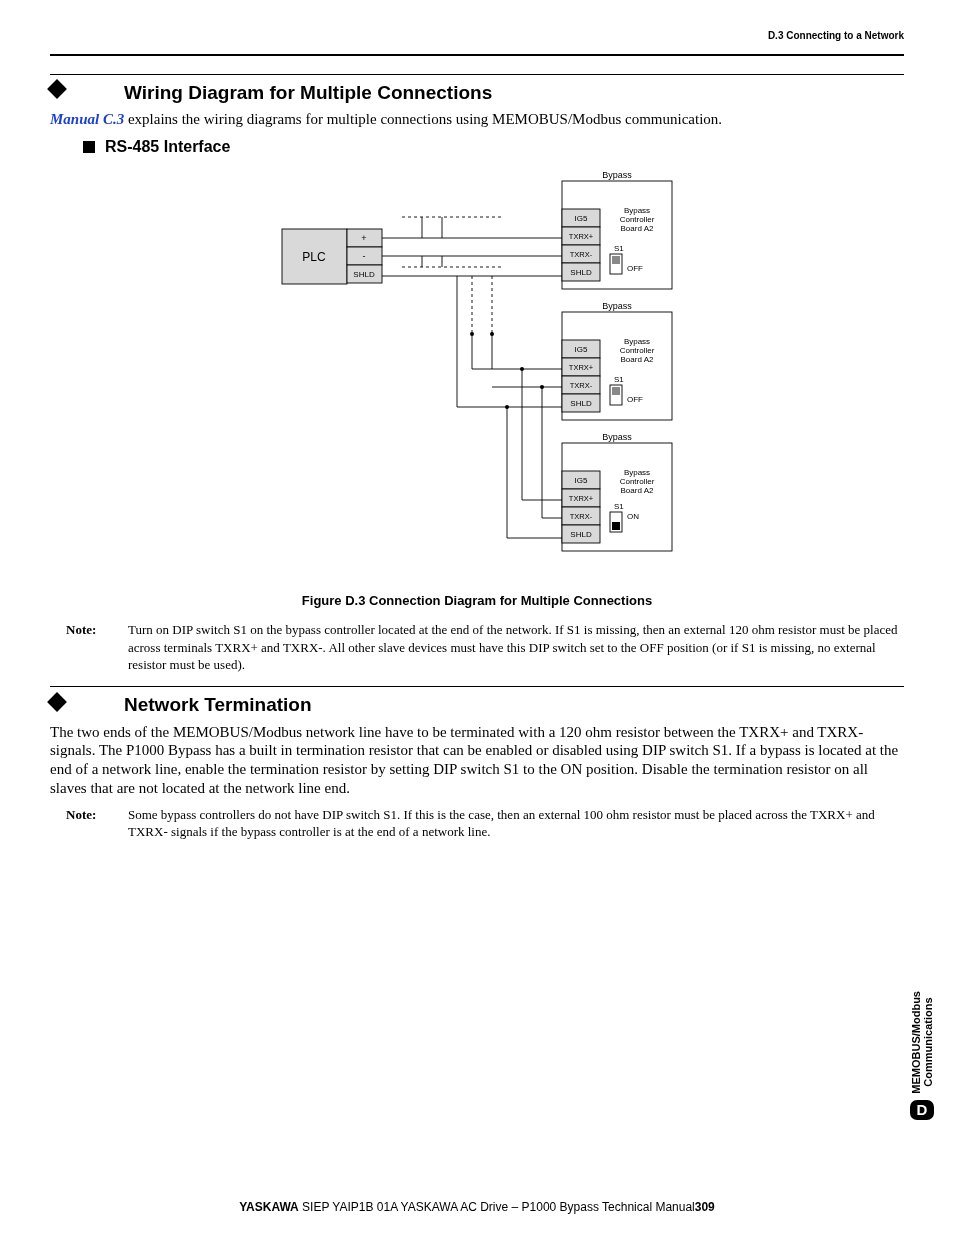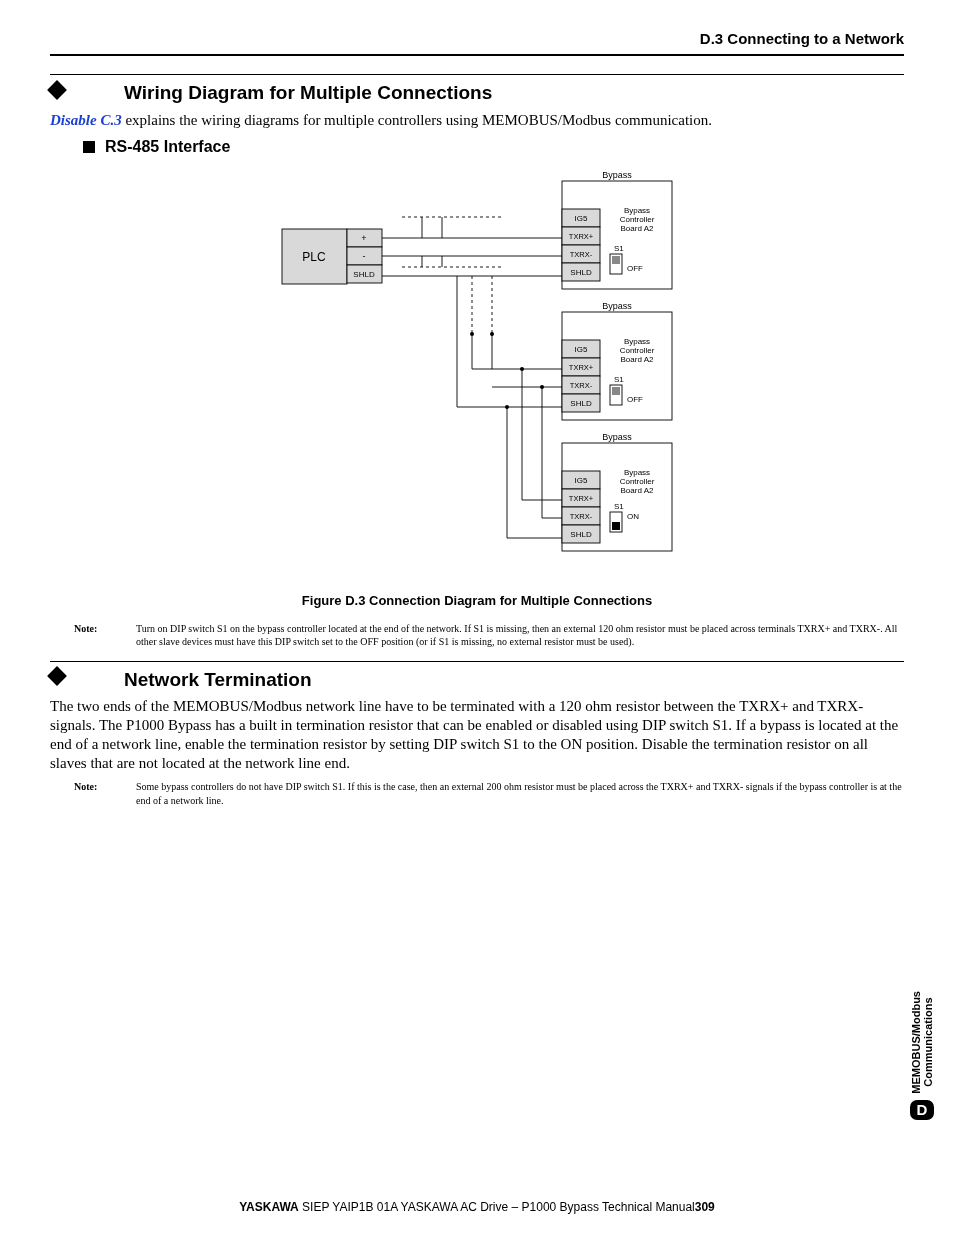--- a/index.html
+++ b/index.html
@@ -11,22 +11,22 @@
     width: 954px;
     min-height: 1235px;
     position: relative;
     color: #000;
     line-height: 1.25;
   }
   .header-right {
     text-align: right;
     font-family: Arial, Helvetica, sans-serif;
     font-weight: bold;
-    font-size: 15px;
-    padding-bottom: 5px;
+    font-size: 10px;
+    padding-bottom: 11px;
     border-bottom: 2.5px solid #000;
     margin-bottom: 18px;
   }
   .hr-light { border-top: 1px solid #000; margin: 0; }
   .diamond-heading {
     display: flex;
     align-items: center;
     margin-top: 6px;
     margin-bottom: 6px;
     gap: 44px;
@@ -70,21 +70,21 @@
   }
   .link { color: #1a3fd1; font-style: italic; font-weight: bold; }
   .body-text { margin: 4px 0 8px 0; }
   .caption {
     text-align: center;
     font-family: Arial, Helvetica, sans-serif;
     font-weight: bold;
     font-size: 13px;
     margin: 24px 0 12px 0;
   }
-  .note-row { display: flex; margin: 0 0 12px 16px; font-size: 10px; line-height: 1.35; }
+  .note-row { display: flex; margin: 0 0 12px 8px; font-size: 13px; line-height: 1.35; }
   .note-label { font-weight: bold; width: 70px; flex: 0 0 auto; padding-left: 8px; }
   .note-body { flex: 1; }
   .footer {
     position: absolute;
     left: 50px; right: 50px; bottom: 20px;
     font-family: Arial, Helvetica, sans-serif;
     font-size: 12px;
     display: flex; justify-content: center;
   }
   .footer .brand { font-weight: bold; }
@@ -129,21 +129,21 @@
 <div class="header-right">D.3 Connecting to a Network</div>
 
 <div class="hr-light"></div>
 
 <div class="diamond-heading">
   <span class="diamond"></span>
   <h2>Wiring Diagram for Multiple Connections</h2>
 </div>
 
 <p class="body-text">
-  <span class="link">Disable C.3</span><span> explains the wiring diagrams for multiple controllers using MEMOBUS/Modbus communication.</span>
+  <span class="link">Manual C.3</span><span> explains the wiring diagrams for multiple connections using MEMOBUS/Modbus communication.</span>
 </p>
 
 <div class="sq-heading">
   <span class="sq"></span>
   <h3>RS-485 Interface</h3>
 </div>
 
 <div class="diagram-wrap">
 <svg class="diagram" width="430" height="400" viewBox="0 0 430 400">
 
@@ -257,21 +257,21 @@
 
 <div class="diamond-heading">
   <span class="diamond"></span>
   <h2>Network Termination</h2>
 </div>
 
 <p class="body-text">The two ends of the MEMOBUS/Modbus network line have to be terminated with a 120 ohm resistor between the TXRX+ and TXRX- signals. The P1000 Bypass has a built in termination resistor that can be enabled or disabled using DIP switch S1. If a bypass is located at the end of a network line, enable the termination resistor by setting DIP switch S1 to the ON position. Disable the termination resistor on all slaves that are not located at the network line end.</p>
 
 <div class="note-row">
   <div class="note-label">Note:</div>
-  <div class="note-body">Some bypass controllers do not have DIP switch S1. If this is the case, then an external 200 ohm resistor must be placed across the TXRX+ and TXRX- signals if the bypass controller is at the end of a network line.</div>
+  <div class="note-body">Some bypass controllers do not have DIP switch S1. If this is the case, then an external 100 ohm resistor must be placed across the TXRX+ and TXRX- signals if the bypass controller is at the end of a network line.</div>
 </div>
 
 <div class="side-tab">
   <div class="vtext">
     <span>MEMOBUS/Modbus</span><br><span>Communications</span>
   </div>
   <div class="badge">D</div>
 </div>
 
 <div class="footer">

